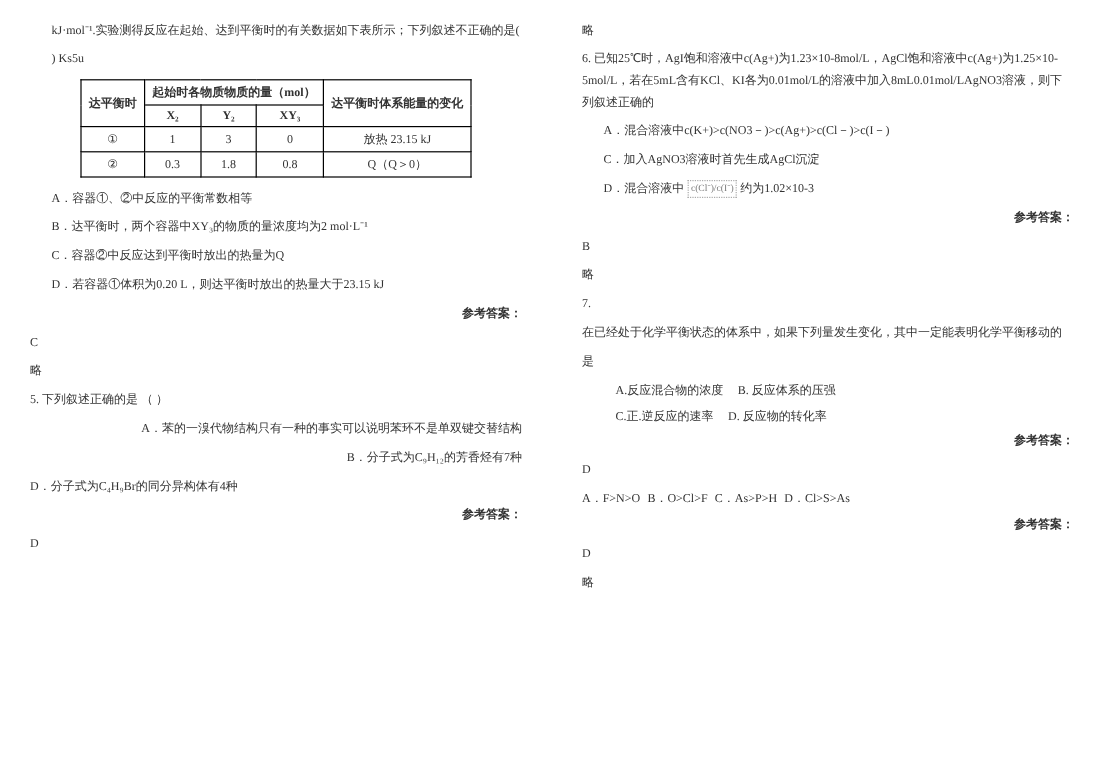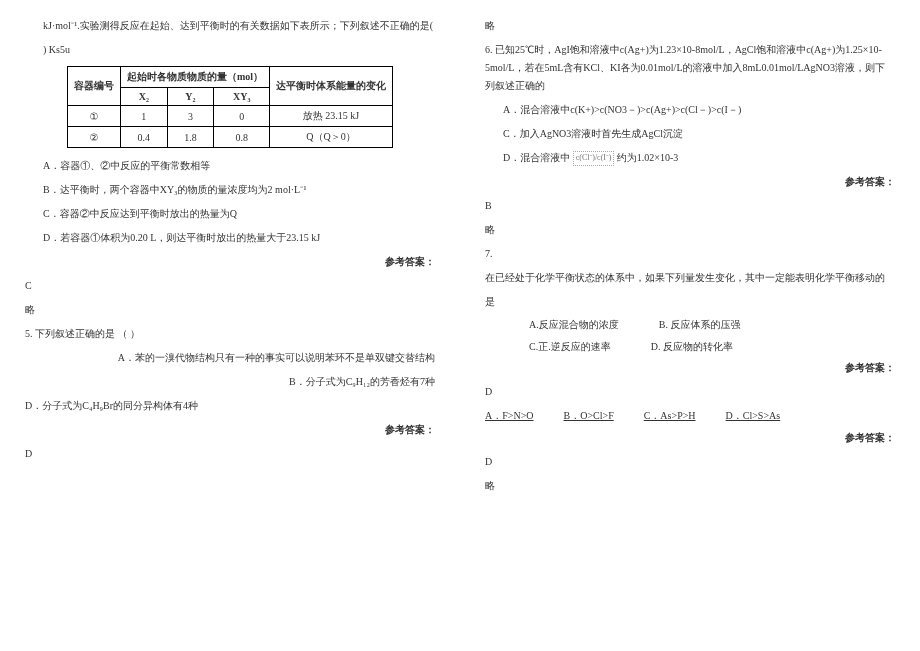--- a/index.html
+++ b/index.html
@@ -29,61 +29,61 @@
       margin: 8px auto 10px auto;
       font-size: 10px;
     }
     table.data th, table.data td {
       border: 1px solid #000;
       padding: 3px 6px;
       text-align: center;
       vertical-align: middle;
     }
     .ans-label { font-weight: bold; margin-top:6px;text-align:right;}
-    .opt-row { display:flex; gap:40px; margin-left:44px;align-items:center;}
-    .opt-row2 { display:flex; gap:30px; margin:6px 0;text-decoration:underline;}
+    .opt-row { display:flex; gap:12px; margin-left:28px;align-items:center;}
+    .opt-row2 { display:flex; gap:6px; margin:6px 0;}
     .frac {
       display:inline-block;
       border:1px dotted #aaa;
       font-size:8px;
       padding:0 2px;
       color:#777;
       vertical-align:middle;
     }
   </style>
 </head>
 <body>
 
 <div class="col">
 
   <div class="line indent">kJ·mol⁻¹.实验测得反应在起始、达到平衡时的有关数据如下表所示；下列叙述不正确的是(</div>
   <div class="line indent">) Ks5u</div>
 
   <table class="data">
     <tbody>
         <tr>
-      <th rowspan="2">容器编号</th>
+      <th rowspan="2">达平衡时</th>
       <th colspan="3">起始时各物质物质的量（mol）</th>
       <th rowspan="2">达平衡时体系能量的变化</th>
     </tr>
     <tr>
       <th>X₂</th>
       <th>Y₂</th>
       <th>XY₃</th>
     </tr>
     <tr>
       <td>①</td>
       <td>1</td>
       <td>3</td>
       <td>0</td>
       <td>放热 23.15 kJ</td>
     </tr>
     <tr>
       <td>②</td>
-      <td>0.4</td>
+      <td>0.3</td>
       <td>1.8</td>
       <td>0.8</td>
       <td>Q（Q＞0）</td>
     </tr>
   </tbody>
     </table>
 
   <div class="line indent">A．容器①、②中反应的平衡常数相等</div>
   <div class="line indent">B．达平衡时，两个容器中XY₃的物质的量浓度均为2 mol·L⁻¹</div>
   <div class="line indent">C．容器②中反应达到平衡时放出的热量为Q</div>

